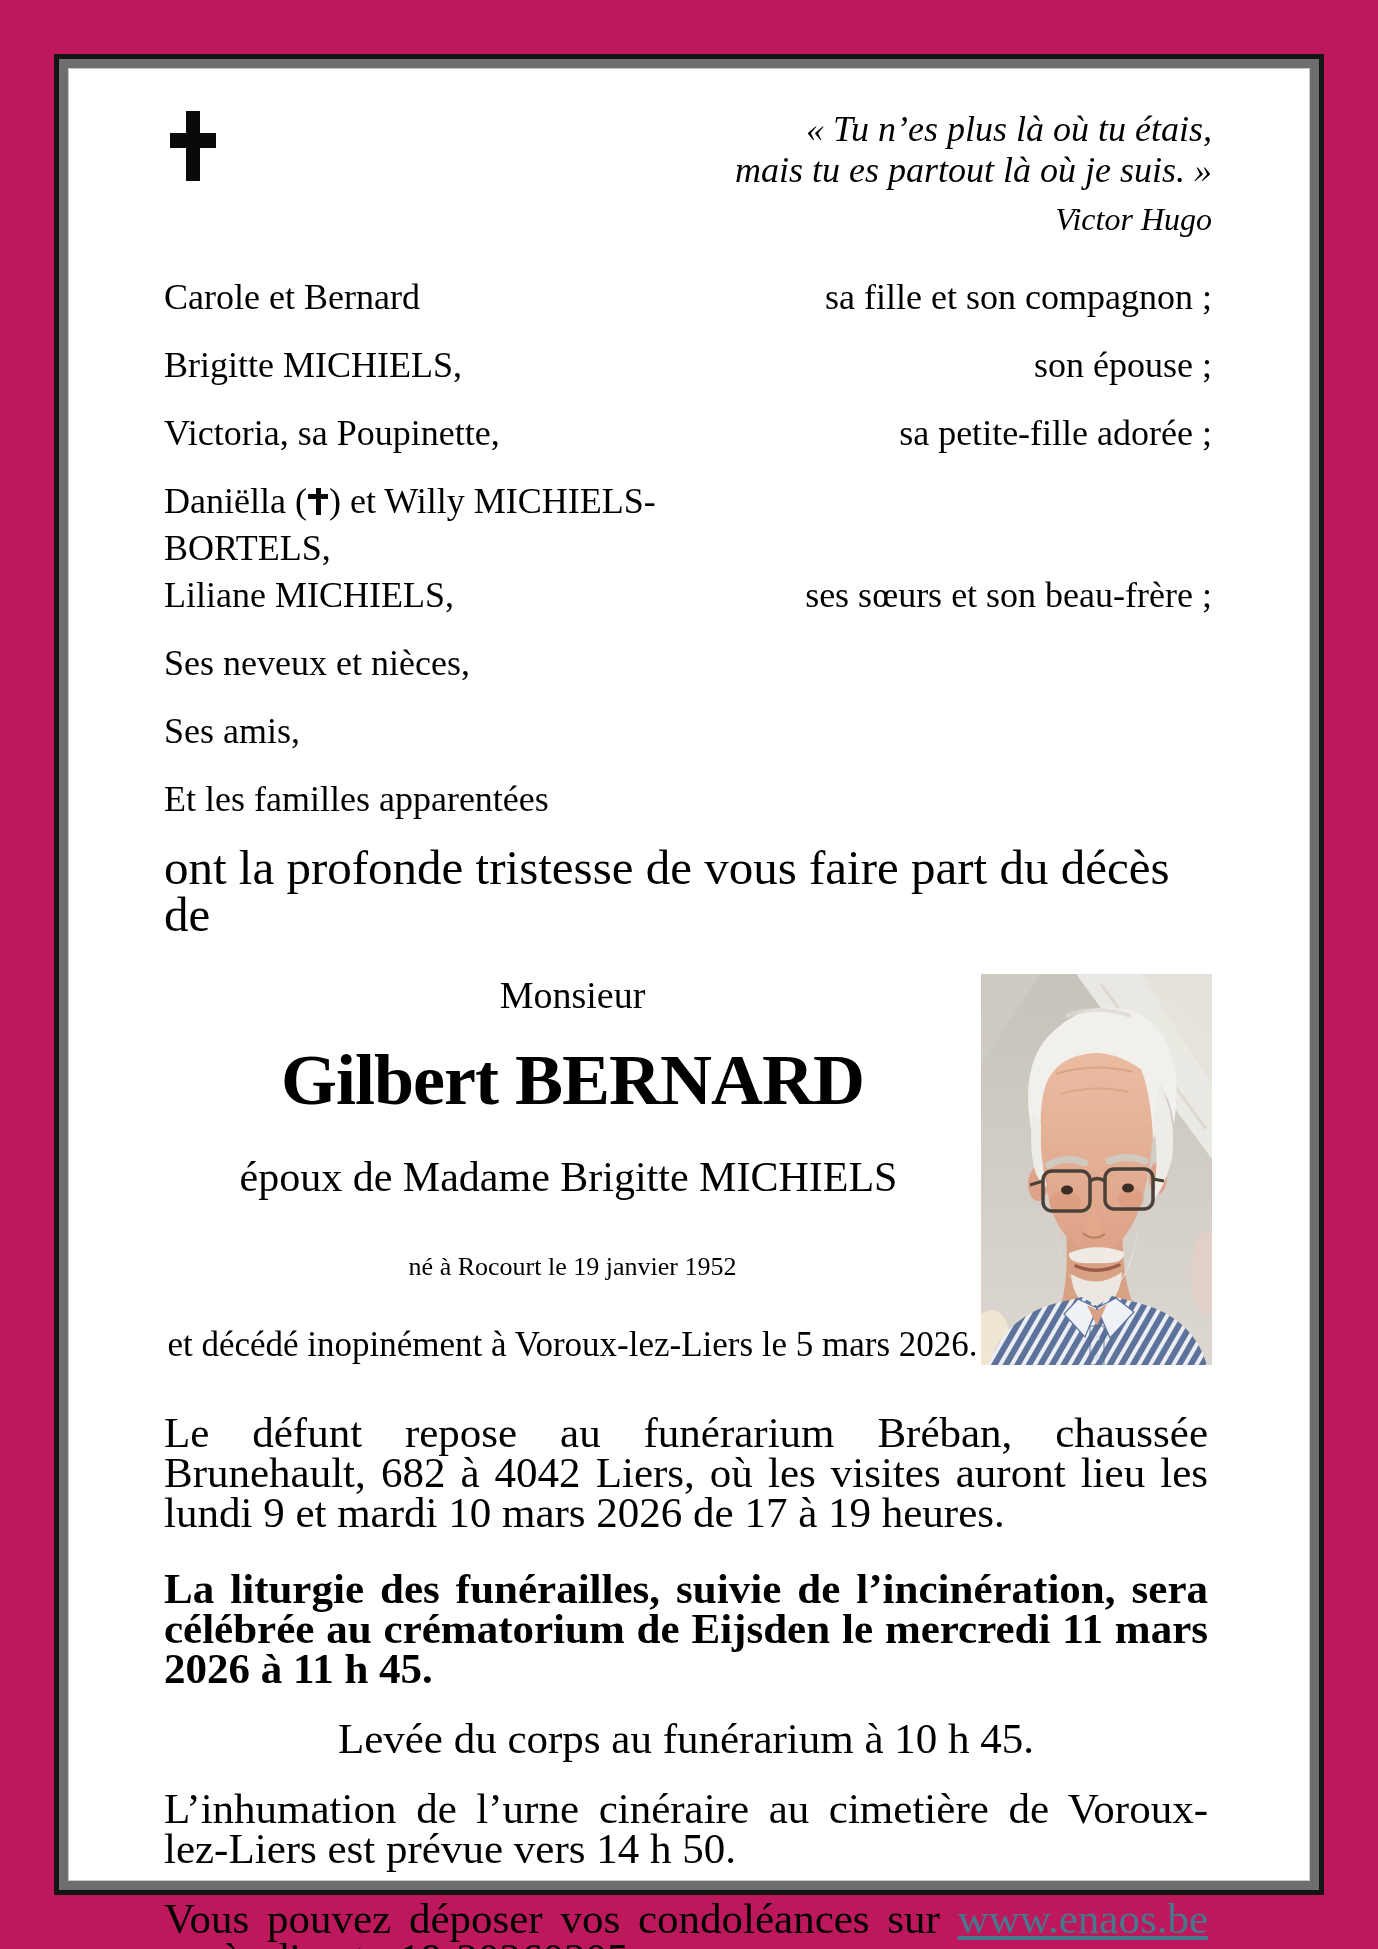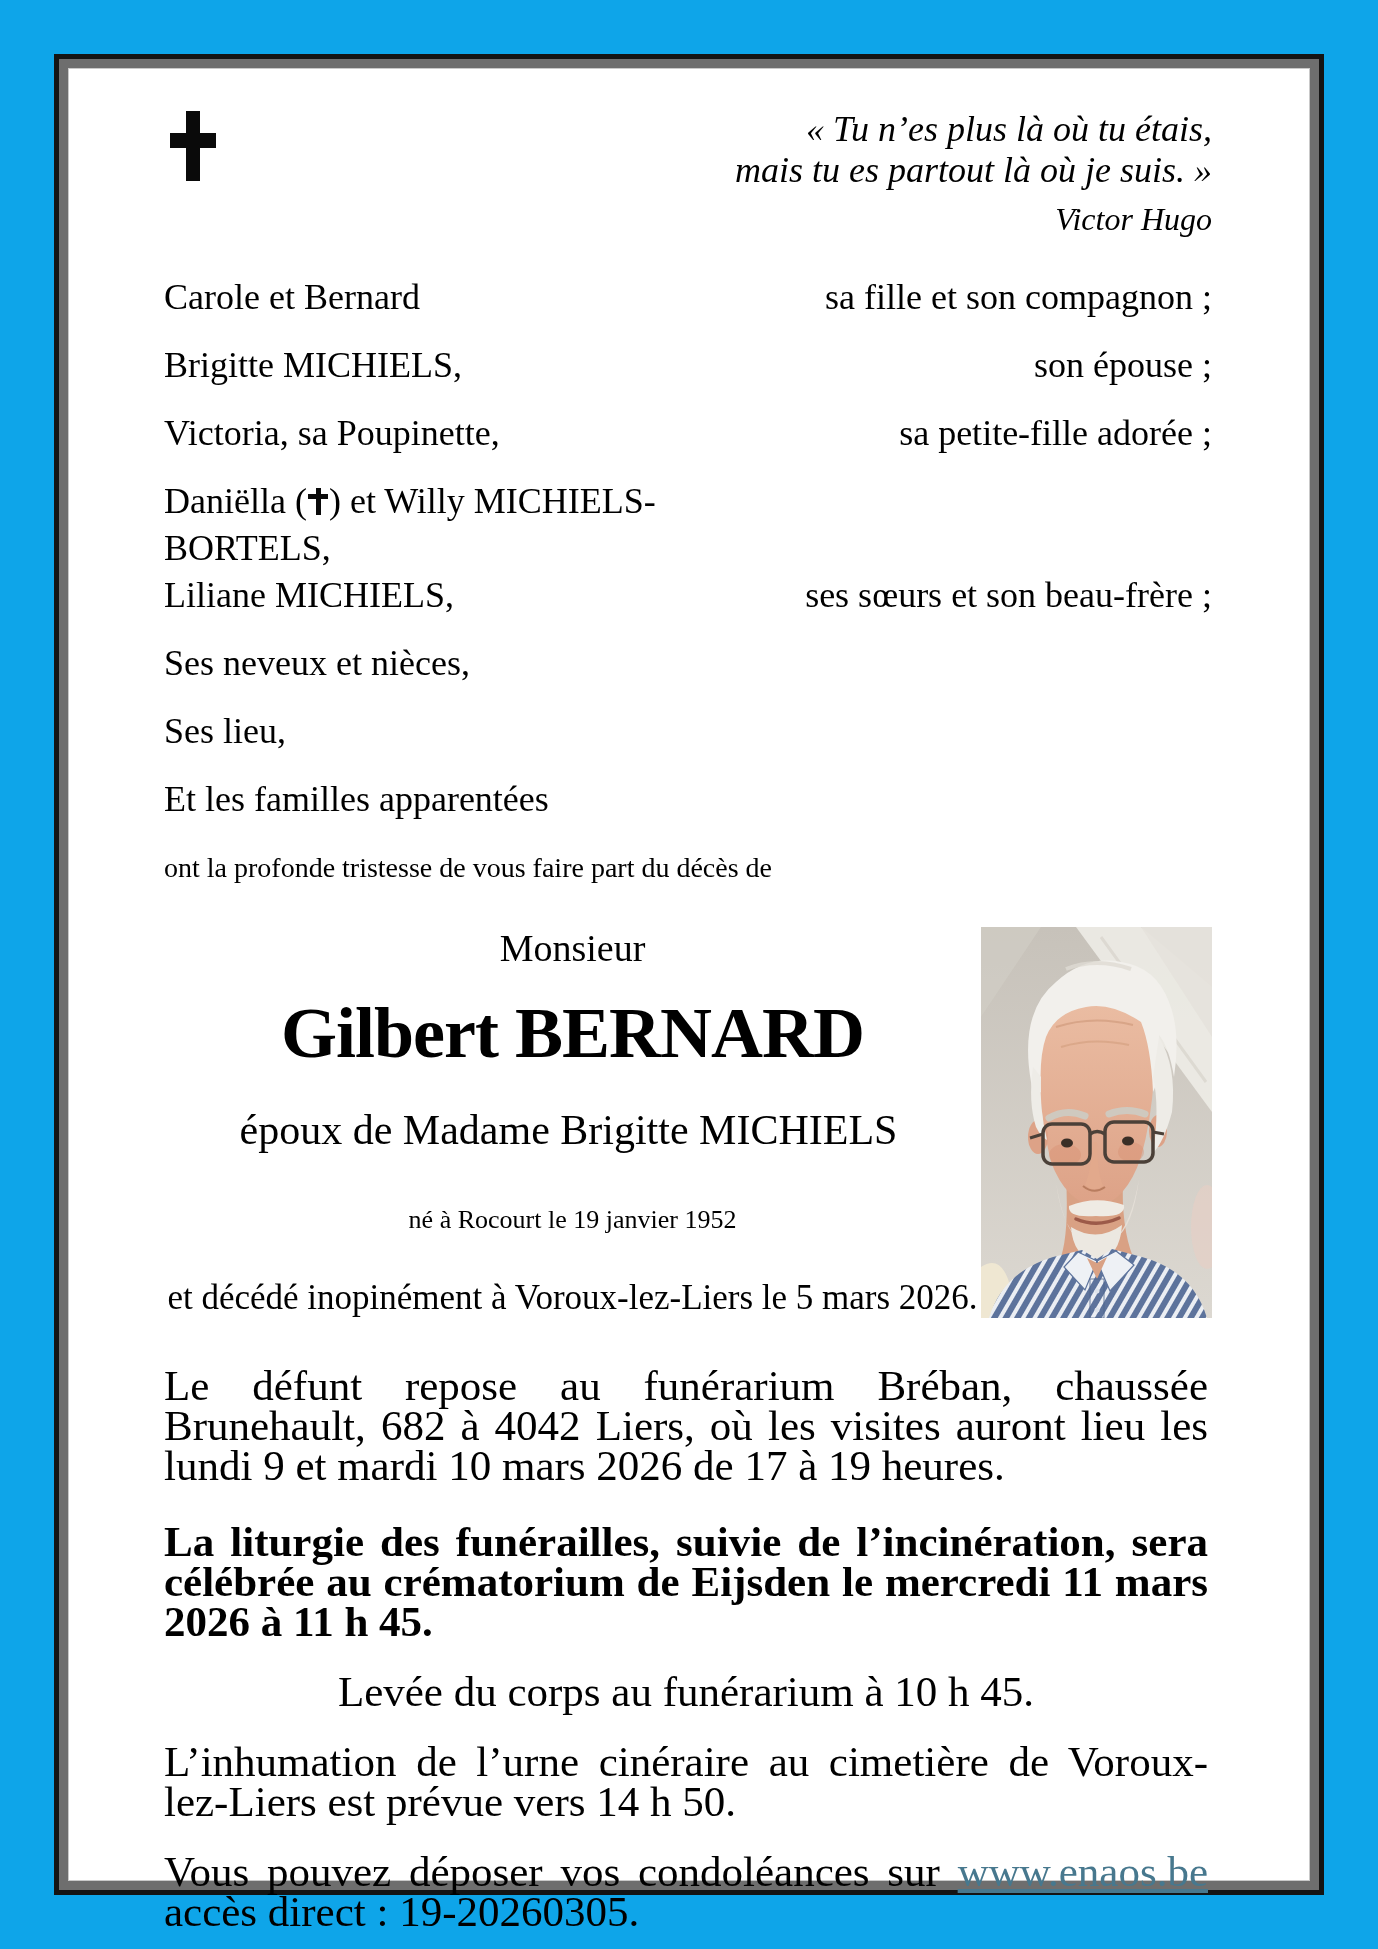--- a/index.html
+++ b/index.html
@@ -4,21 +4,21 @@
 <style>
   html, body {
     margin: 0;
     padding: 0;
     background: #ffffff;
   }
   .sheet {
     position: relative;
     width: 1378px;
     height: 1949px;
-    background: #0ea5e9;
+    background: #be185d;
     color: #000000;
     font-family: "Liberation Serif", "DejaVu Serif", serif;
     overflow: hidden;
   }
   .frame {
     position: absolute;
     left: 54px; top: 54px; right: 54px; bottom: 54px;
     border: 5px solid #141414;
   }
   .frame-inner {
@@ -102,21 +102,21 @@
     background: #0a0a0a;
   }
   .inline-cross::after {
     content: "";
     position: absolute;
     left: 1px; top: 6px;
     width: 20px; height: 5px;
     background: #0a0a0a;
   }
   .intro-line {
-    font-size: 28px;
+    font-size: 49px;
     line-height: 47px;
     margin-bottom: 0;
   }
 
   
   .announce {
     display: flex;
     margin-top: 33px;
   }
   .announce-left {
@@ -185,21 +185,21 @@
           </div>
           <div class="frow">
             <span class="left"><span>Daniëlla (</span><span class="inline-cross"></span><span>) et Willy MICHIELS-BORTELS,</span><br>
             <span>Liliane MICHIELS,</span></span>
             <span class="right">ses sœurs et son beau-frère ;</span>
           </div>
           <div class="frow">
             <span class="left">Ses neveux et nièces,</span>
           </div>
           <div class="frow">
-            <span class="left">Ses lieu,</span>
+            <span class="left">Ses amis,</span>
           </div>
           <div class="frow">
             <span class="left">Et les familles apparentées</span>
           </div>
           <div class="frow intro-line">
             <span class="left">ont la profonde tristesse de vous faire part du décès de</span>
           </div>
         </div>
 
         <div class="announce">

